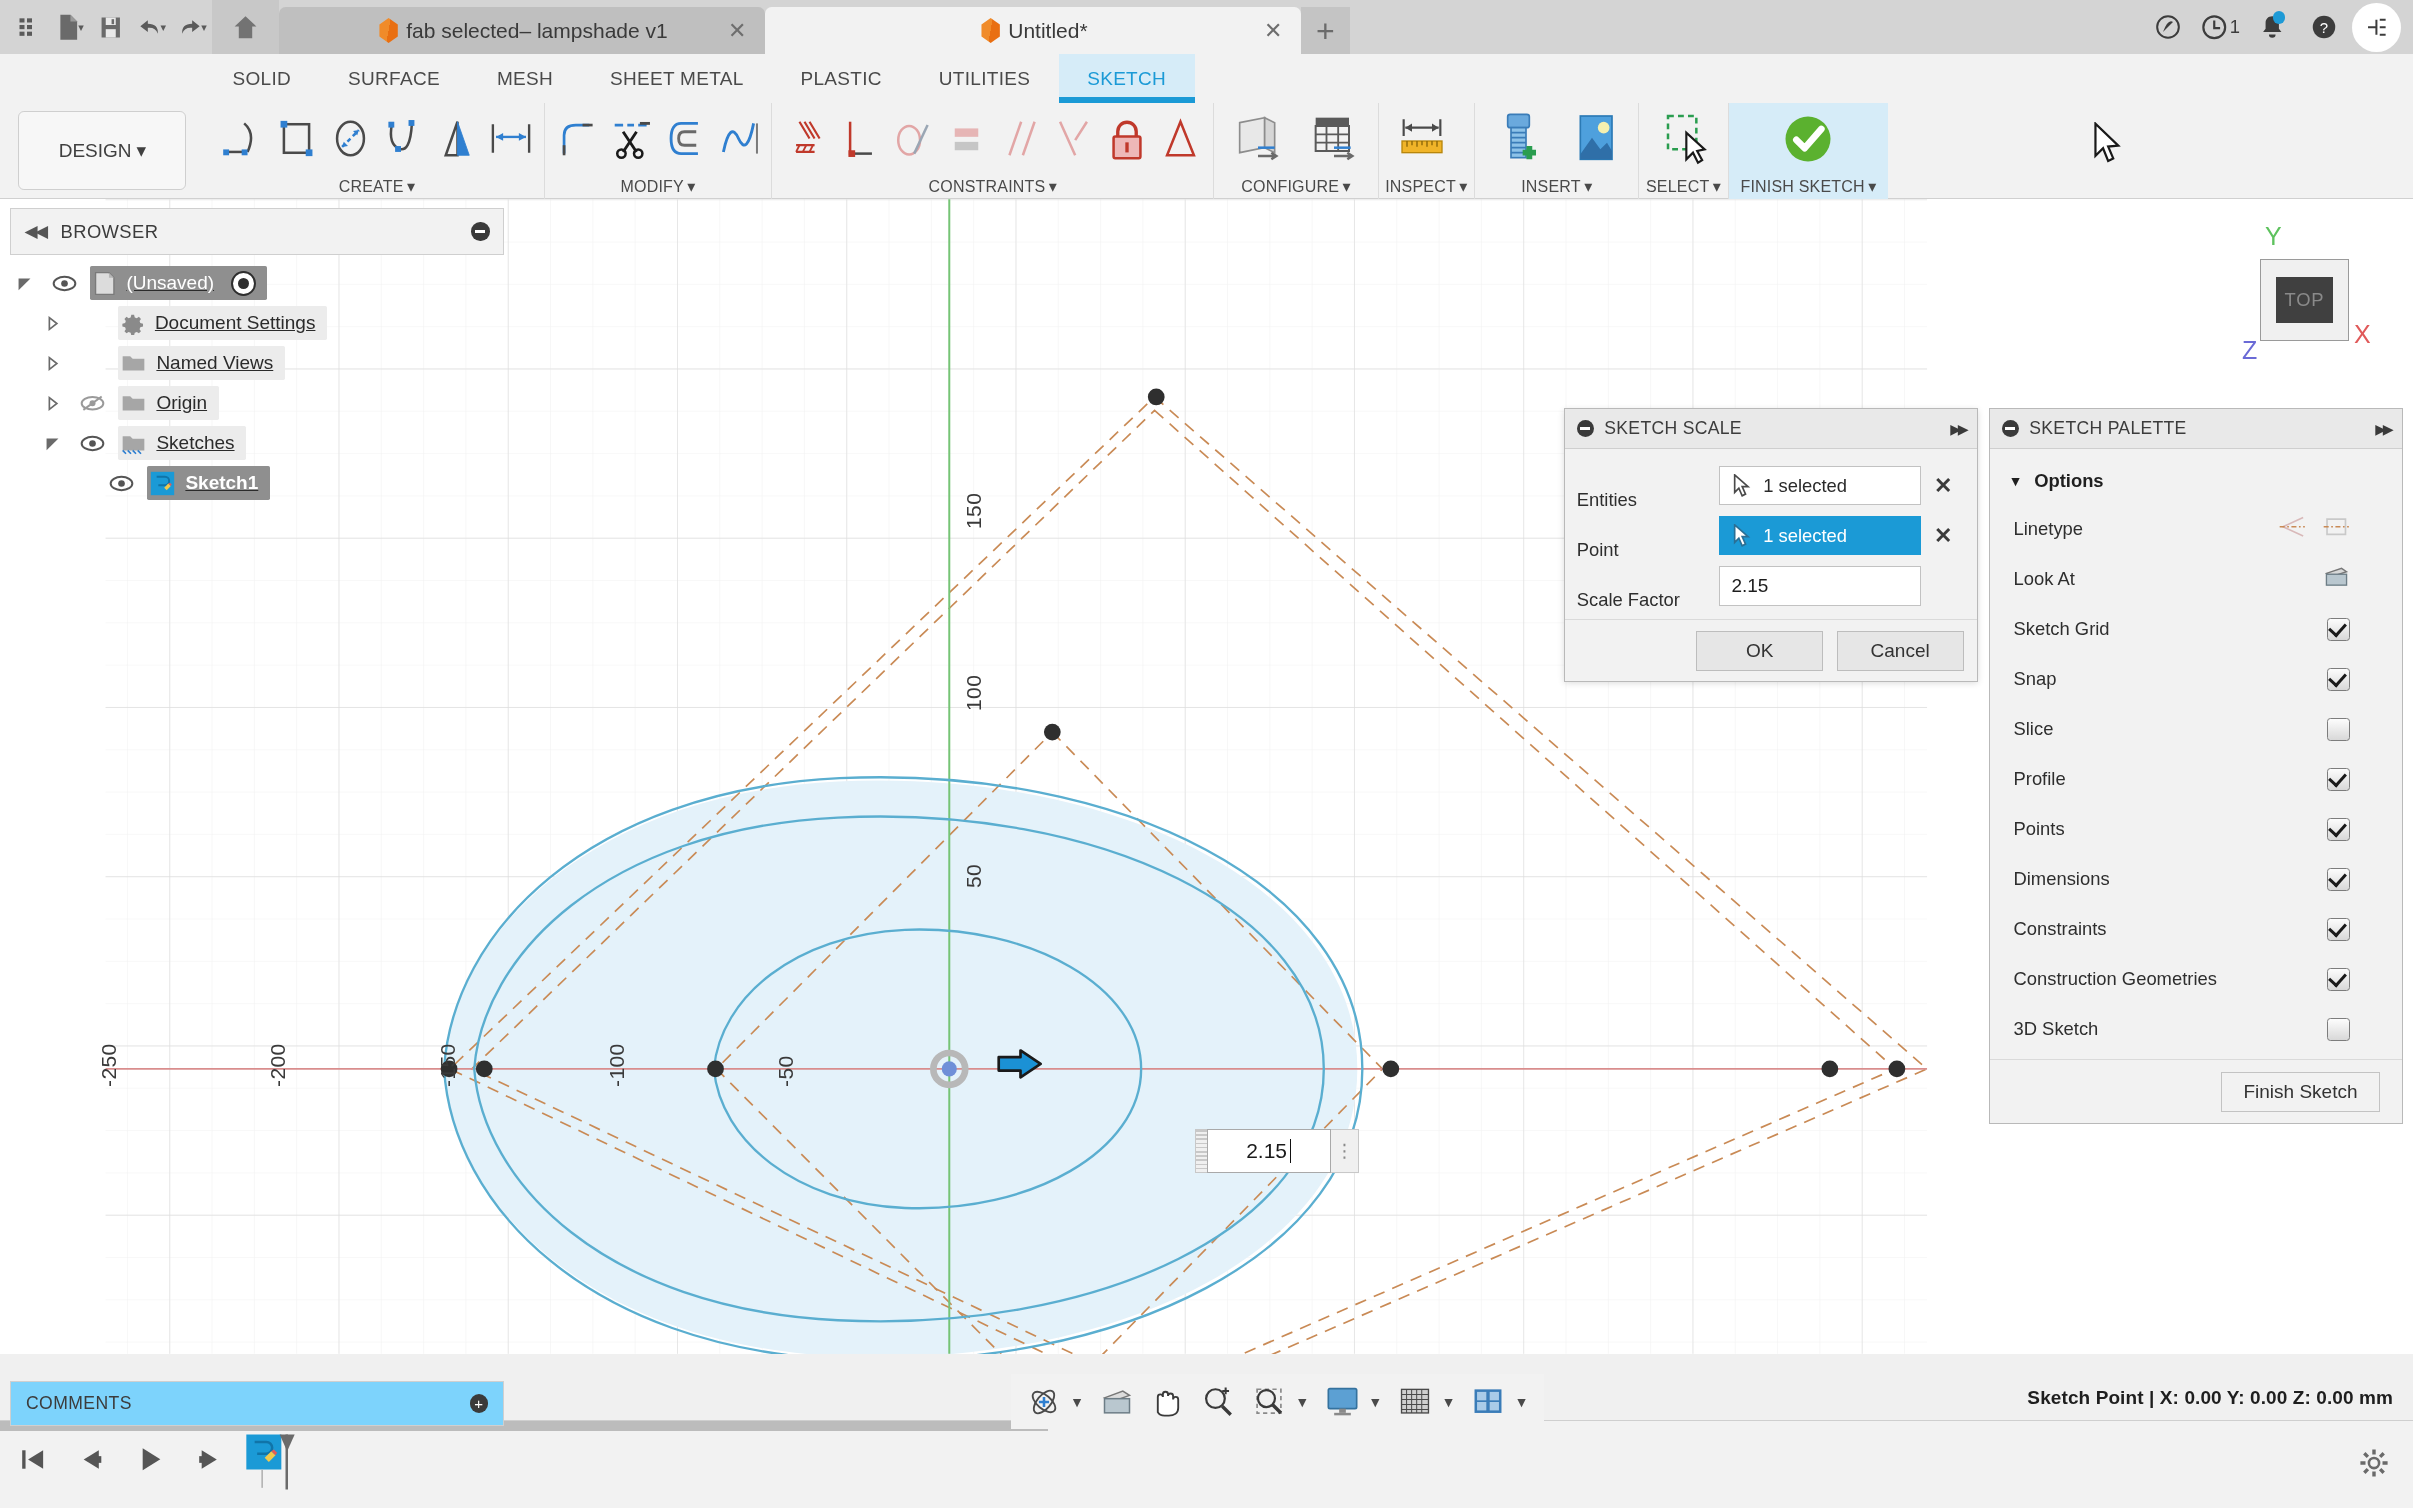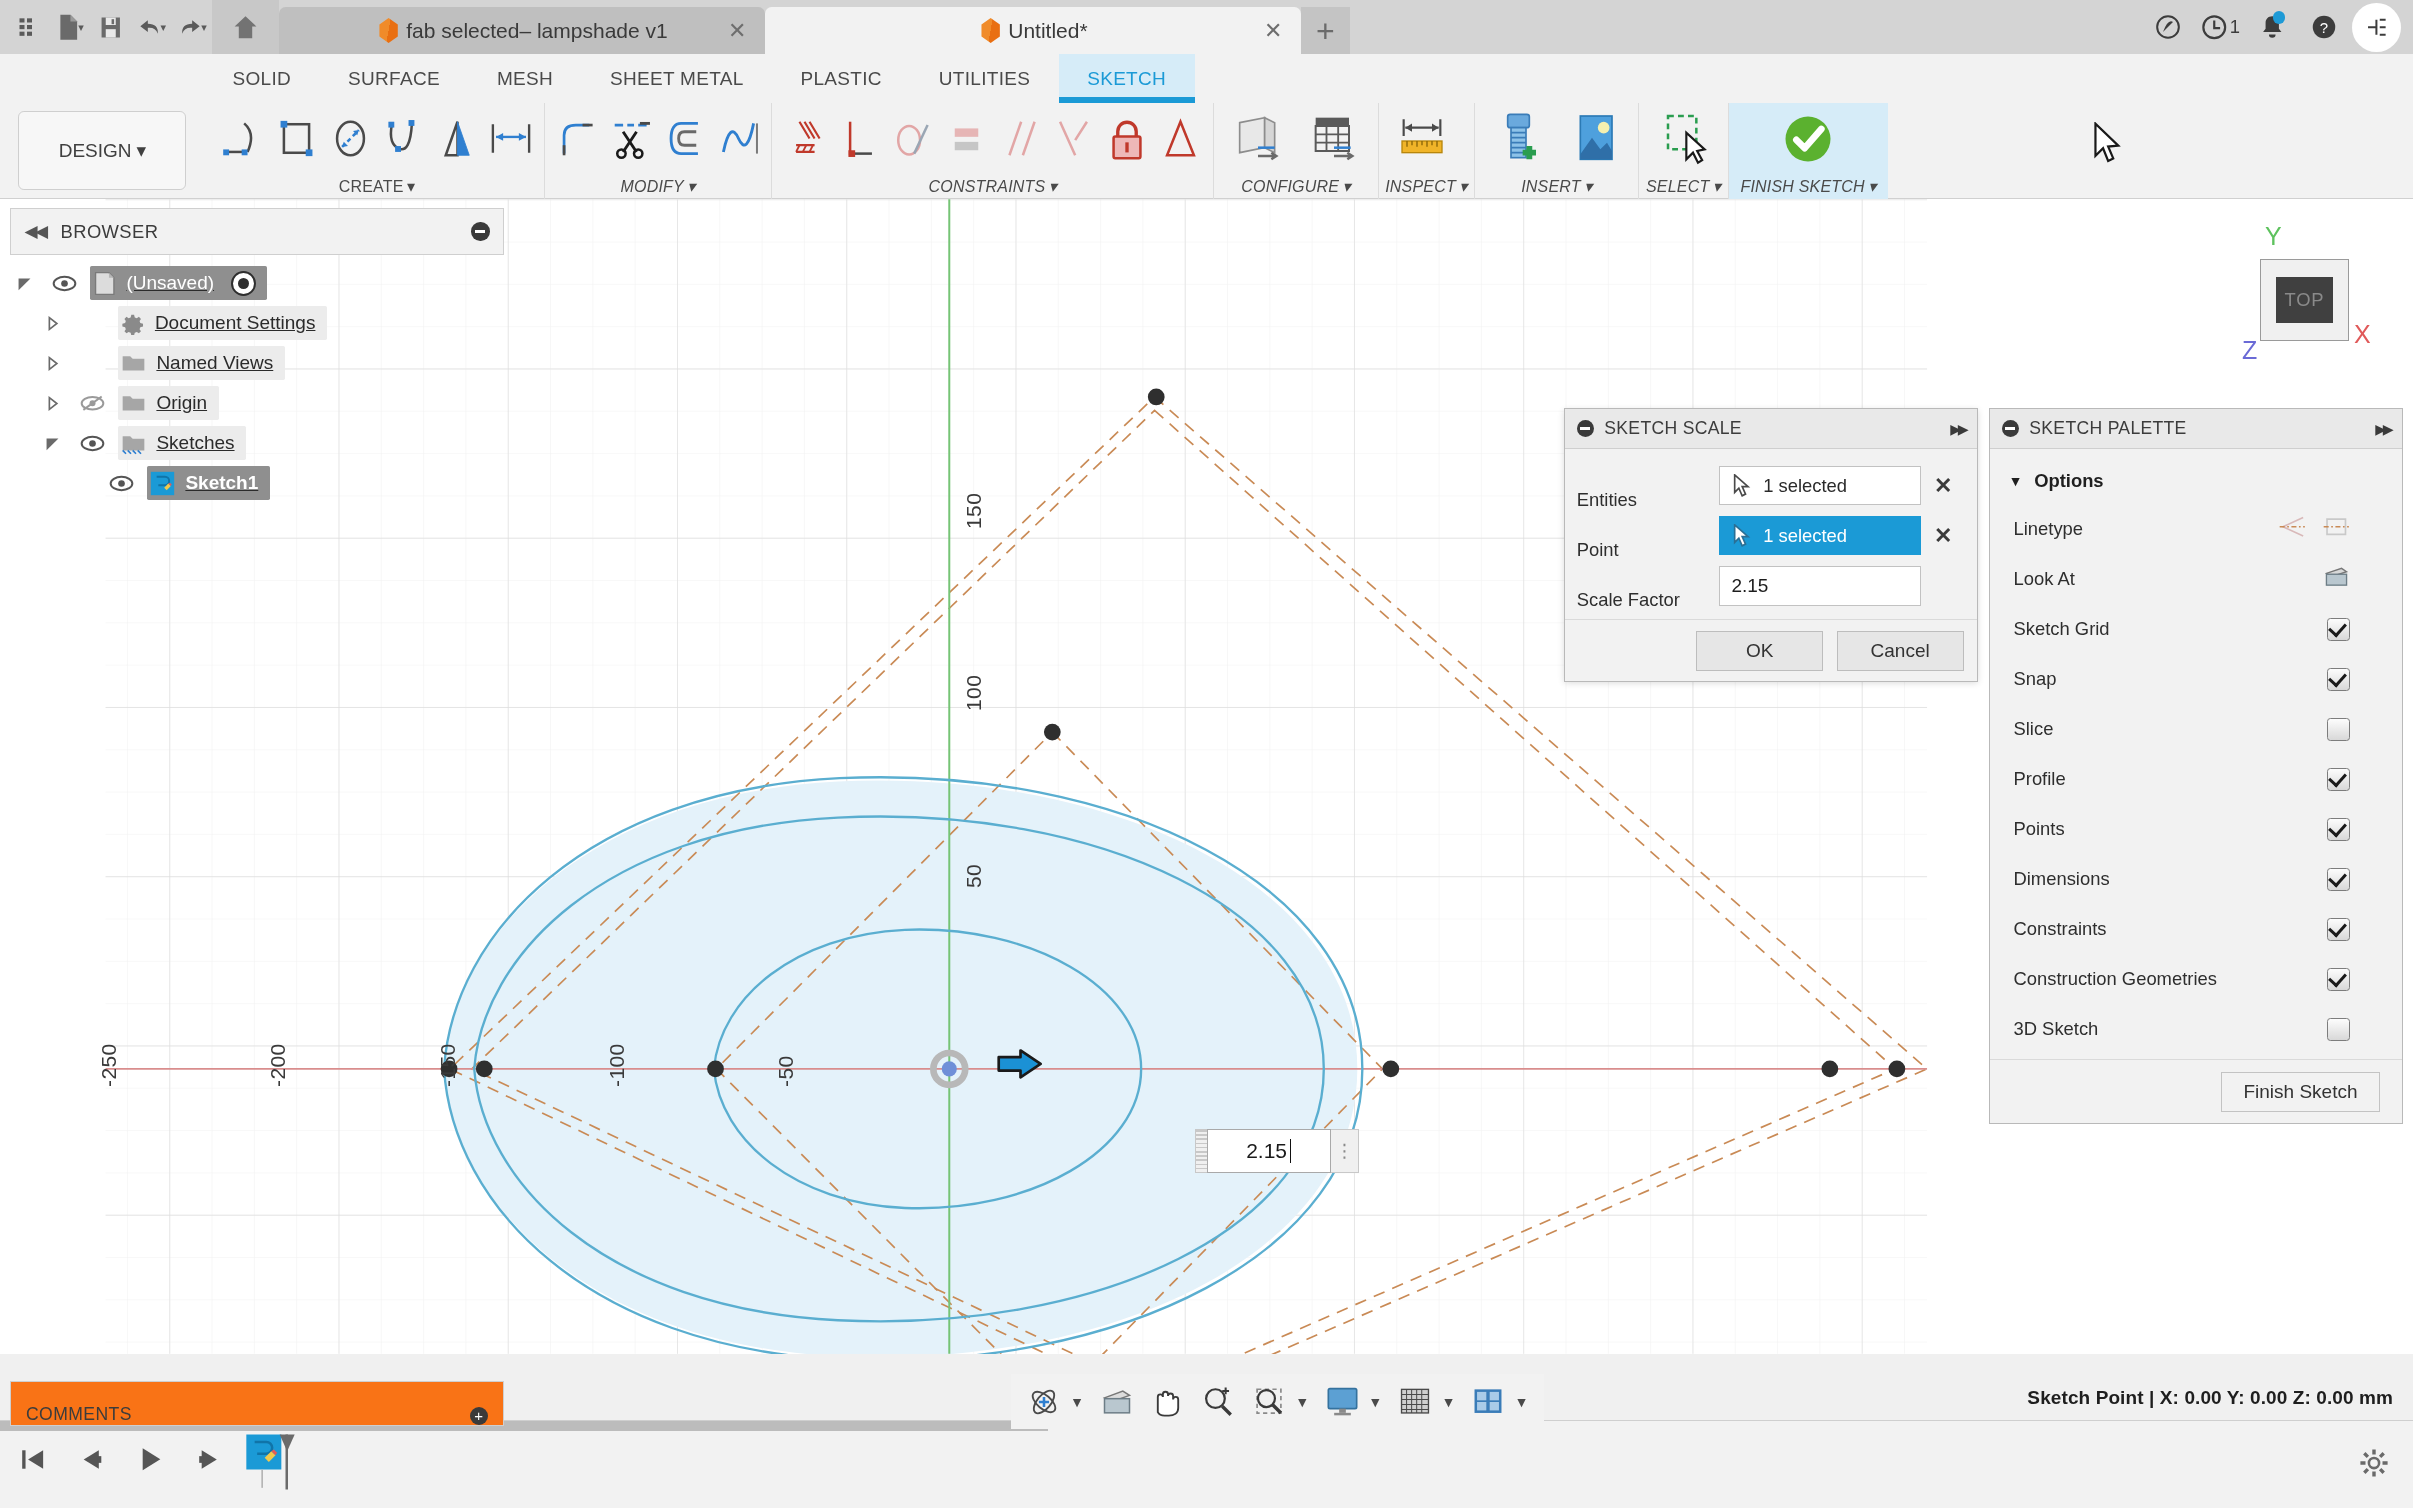--- a/index.html
+++ b/index.html
@@ -84,21 +84,21 @@
     position: absolute; left: 18.4px; top: 57px; width: 168px; height: 79px;
     border: 0.8px solid #cfcfcf; border-radius: 5.9px; background: #f7f7f7;
     display: flex; align-items: center; justify-content: center;
     font-size: 19px; color: #404040; gap: 5px;
   }
   .panels {
     position: absolute; left: 210px; top: 49px; right: 0; height: 96px;
     display: flex; align-items: stretch;
   }
   .panel { display: flex; flex-direction: column; position: relative; padding: 0 6.7px; }
-  .panel + .panel { border-left: 0.8px solid #dcdcdc; font-style: italic; }
+  .panel + .panel { border-left: 0.8px solid #dcdcdc; }
   .panel-icons { flex: 1; display: flex; align-items: center; gap: 1.7px; }
   .panel-label {
     height: 25px; display: flex; align-items: center; justify-content: center;
     font-size: 16px; color: #4a4a4a; gap: 3.4px; letter-spacing: 0.2px;
   }
   .tool { width: 52px; height: 67px; display: flex; align-items: center; justify-content: center; }
   .tool.wide { width: 74px; }
   .tool svg { display: block; }
   .panel.finish { background: #d6ecf8; padding: 0 11.7px; }
 
@@ -230,22 +230,22 @@
   }
   .pal-foot {
     border-top: 0.8px solid #dadada; height: 64px;
     display: flex; align-items: center; justify-content: flex-end; padding-right: 22px;
   }
   .pal-foot .dbtn { min-width: 159px; background: #f2f2f2; border: 0.8px solid #c3c3c3; }
 
   
   .comments {
     position: absolute; left: 10px; top: 1381px; width: 494px; height: 45px;
-    background: #f97316; border: 0.8px solid #cfcfcf; z-index: 30;
-    display: flex; align-items: flex-end; padding: 0 15px;
+    background: #7dd3fc; border: 0.8px solid #cfcfcf; z-index: 30;
+    display: flex; align-items: center; padding: 0 15px;
     font-size: 17.6px; color: #3c3c3c; letter-spacing: 0.4px;
   }
   .comments .plus {
     margin-left: auto; width: 18.4px; height: 18.4px; border-radius: 50%; background: #3a3a3a;
     color: #fff; font-size: 15px; display:flex; align-items:center; justify-content:center; line-height:1;
   }
   .navbar {
     position: absolute; left: 1011px; top: 1374px; height: 55px;
     background: #f2f2f2; display: flex; align-items: center; padding: 0 8.4px; gap: 1.7px; z-index: 30;
   }

